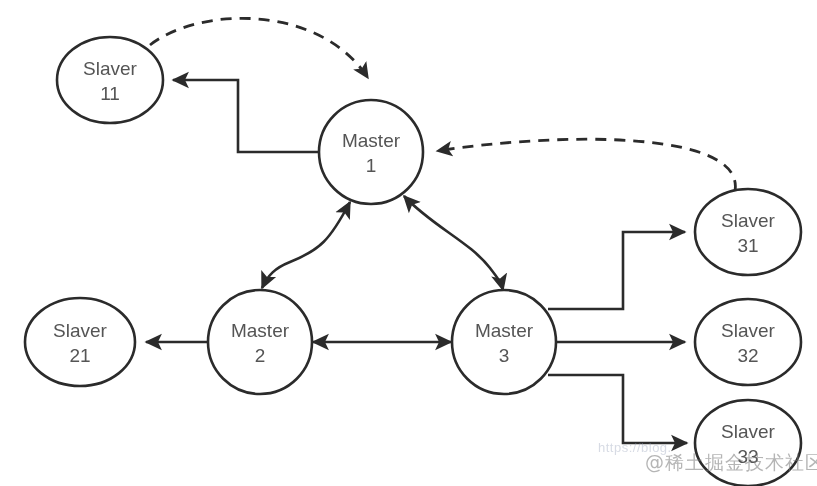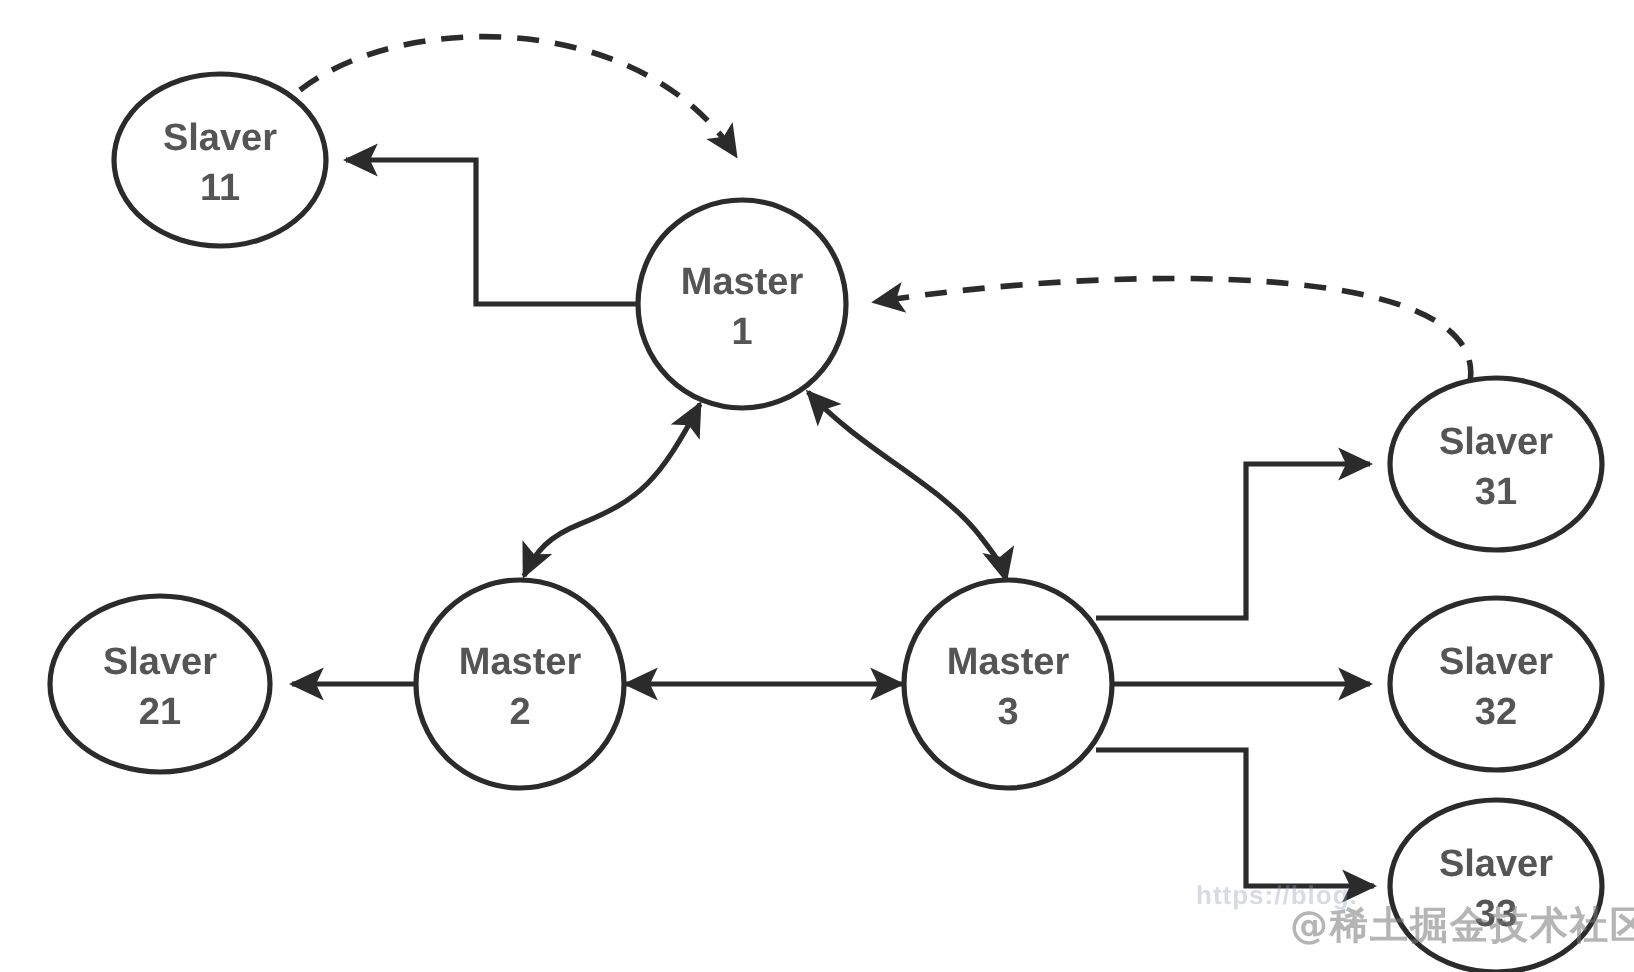--- a/index.html
+++ b/index.html
@@ -11,21 +11,20 @@
     width: 817px;
     height: 486px;
     overflow: hidden;
     font-family: "Liberation Sans", sans-serif;
   }
   #diagram-root {
     position: relative;
     width: 817px;
     height: 452px;
     background: #ffffff;
-    font-weight: bold;
   }
   svg#graph {
     display: block;
     width: 817px;
     height: 486px;
   }
   .node-shape {
     fill: #ffffff;
     stroke: #2b2b2b;
     stroke-width: 2.6;

